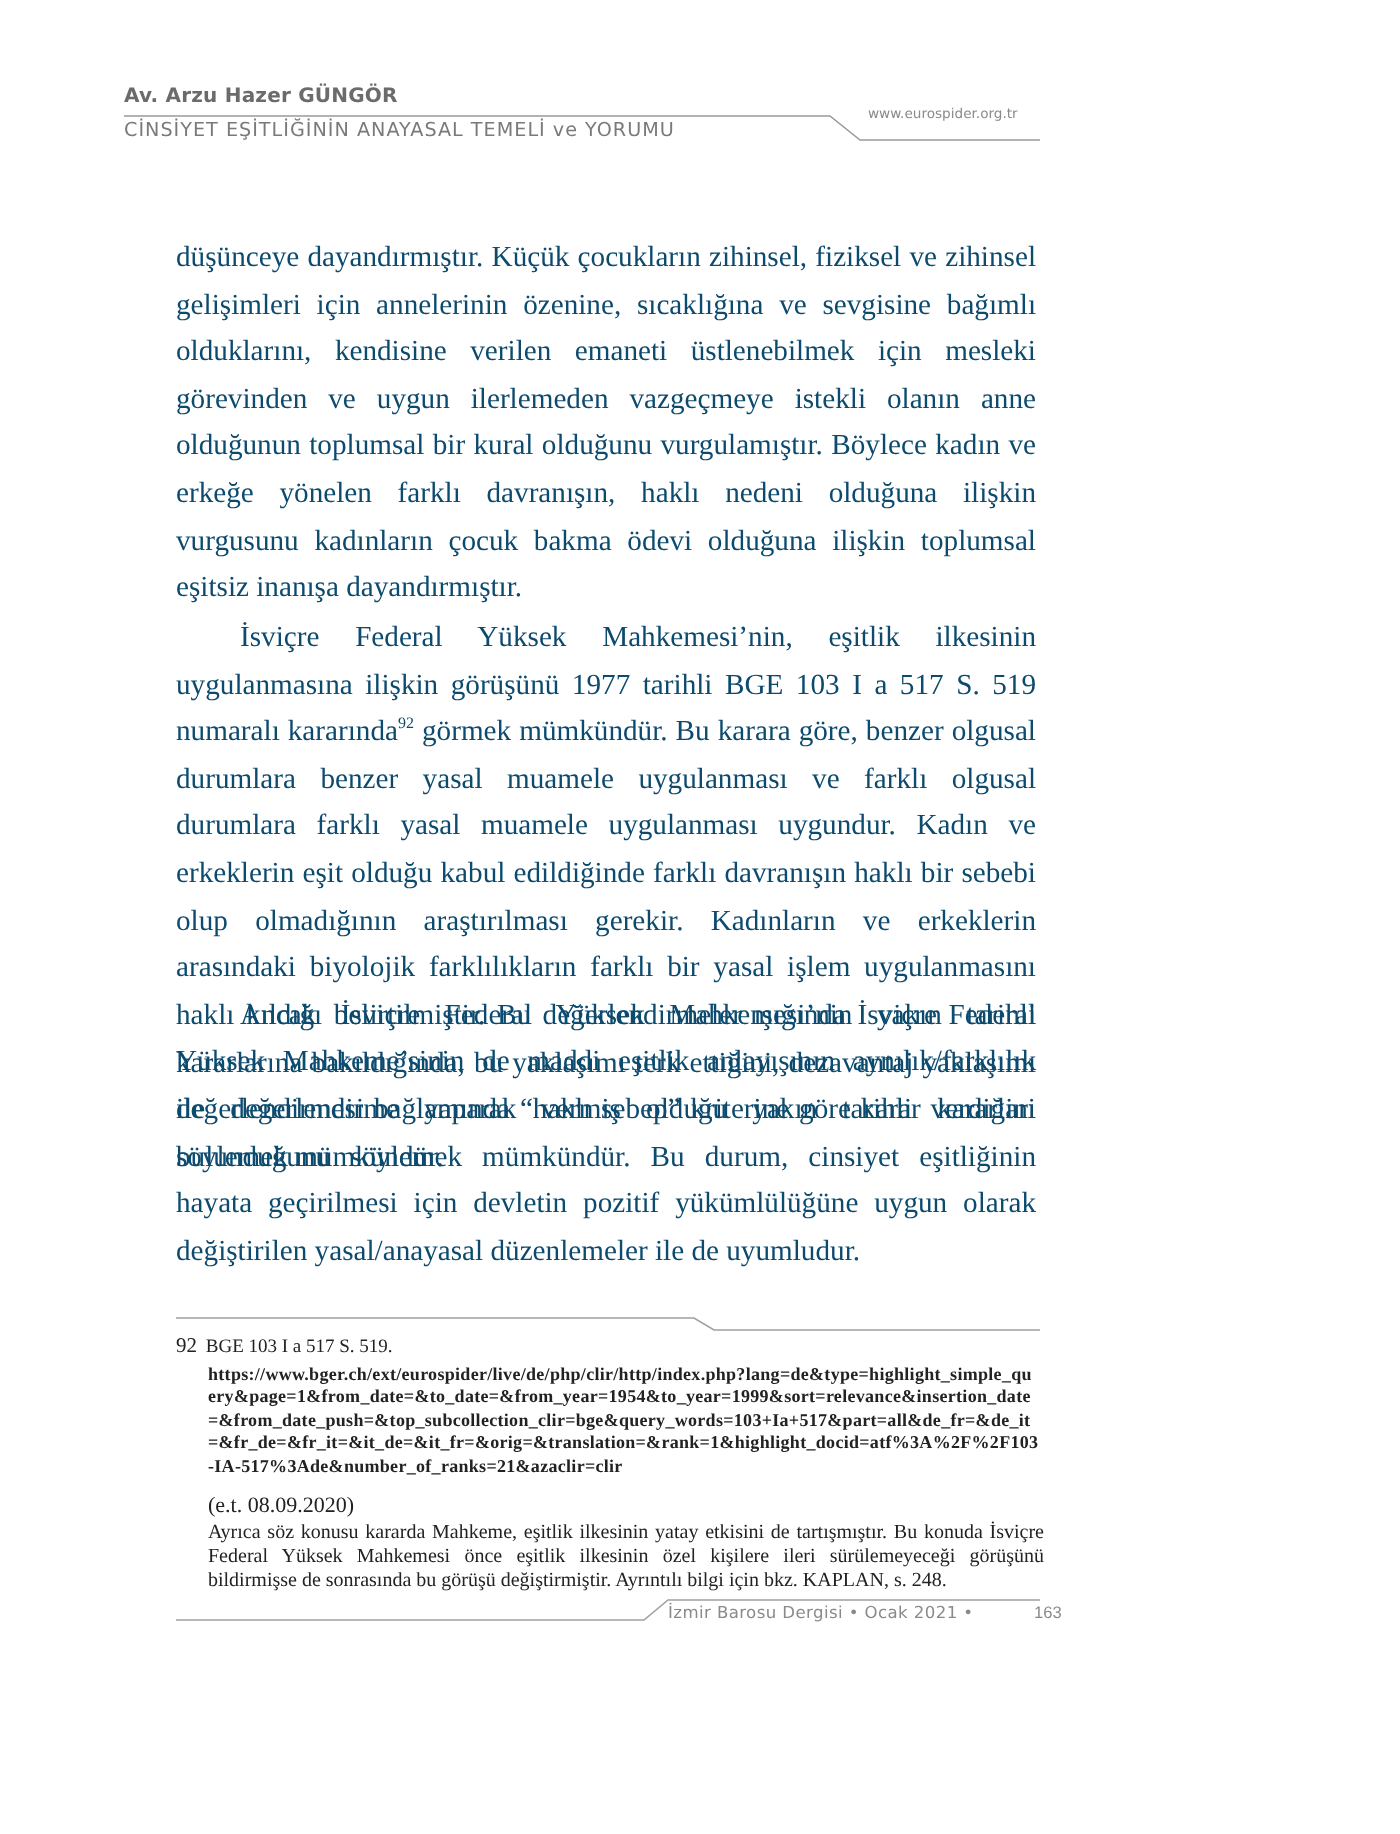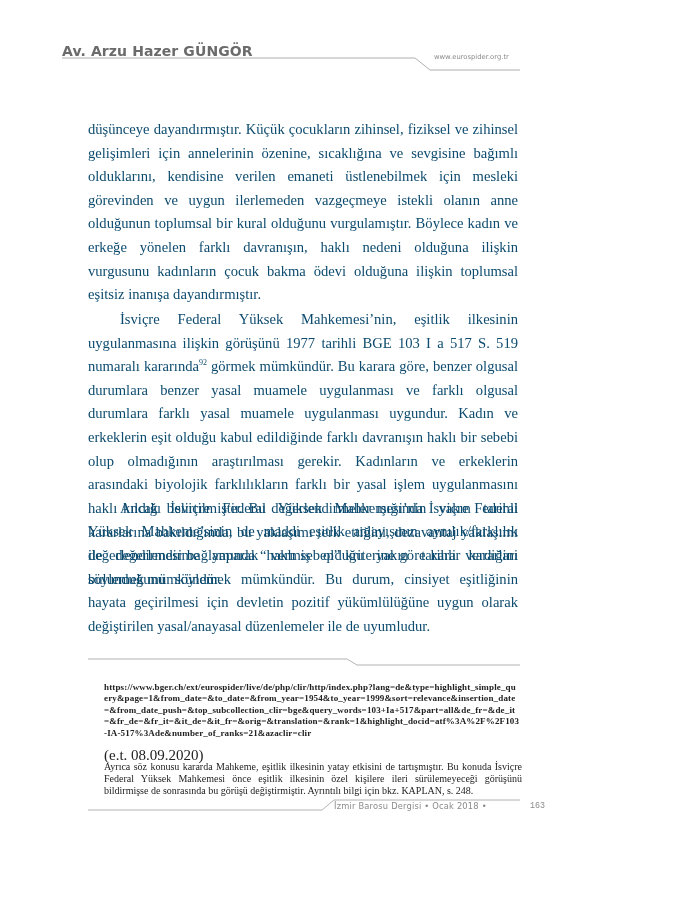--- a/index.html
+++ b/index.html
@@ -1,59 +1,61 @@
 <!DOCTYPE html>
 <html><head>
 <meta charset="utf-8">
 <style>
   html, body { margin: 0; padding: 0; background: #ffffff; }
   body { width: 700px; height: 917px; position: relative; overflow: hidden; }
   .page { position: absolute; left: 0; top: 0; width: 700px; height: 917px; background: #fff; }
 
-  .hdr-author { position: absolute; left: 62px; top: 43px; font-family: "DejaVu Sans", sans-serif; font-size: 14px; font-weight: bold; color: #6b6b6b; letter-spacing: 0.1px; }
+  .hdr-author { position: absolute; left: 62px; top: 43px; font-family: "DejaVu Sans", sans-serif; font-size: 10px; font-weight: bold; color: #6b6b6b; letter-spacing: 0.1px; }
   .hdr-title { position: absolute; left: 62px; top: 60px; font-family: "DejaVu Sans", sans-serif; font-size: 9.6px; color: #7a7a7a; letter-spacing: 0.5px; }
   .hdr-url { position: absolute; left: 434px; top: 53px; font-family: "DejaVu Sans", sans-serif; font-size: 6.8px; color: #8a8a8a; }
   svg.rule { position: absolute; left: 0; top: 0; }
 
   .body-text { position: absolute; left: 88px; width: 430px; font-family: "Liberation Serif", "DejaVu Serif", serif; font-size: 14.6px; line-height: 23.6px; color: #0c4a6e; text-align: justify; }
   .p1 { top: 118px; }
   .p2 { top: 308px; text-indent: 32px; }
   .p3 { top: 497px; text-indent: 32px; }
   .p1 span, .p2 span, .p3 span { display: inline; }
   sup.fnref { font-size: 8px; line-height: 0; vertical-align: super; }
 
   .fn { position: absolute; left: 88px; width: 432px; font-family: "Liberation Serif", "DejaVu Serif", serif; color: #222; }
   .fn-head { top: 667px; font-size: 9.5px; line-height: 13px; }
   .fn-num { font-size: 10.5px; font-weight: normal; margin-right: 2px; }
   .fn-url { top: 682px; left: 104px; width: 416px; font-size: 9px; line-height: 11.4px; word-break: break-all; letter-spacing: 0.15px; font-weight: bold; }
-  .fn-date { top: 747px; left: 104px; font-size: 15px; }
+  .fn-date { top: 747px; left: 104px; font-size: 11px; }
   .fn-note { top: 761px; left: 104px; width: 418px; font-size: 10px; line-height: 12.2px; text-align: justify; }
 
   .ftr { position: absolute; top: 801px; left: 334px; font-family: "DejaVu Sans", sans-serif; font-size: 8.3px; color: #8a8a8a; letter-spacing: 0.2px; }
-  .ftr-page { position: absolute; top: 801px; left: 530px; font-family: Liberation Mono, monospace; font-size: 8.3px; color: #8a8a8a; }
+  .ftr-page { position: absolute; top: 801px; left: 517px; font-family: Liberation Sans, sans-serif; font-size: 8.3px; color: #8a8a8a; }
 </style>
 </head>
 <body>
 
 <div class="page">
 
   <svg class="rule" width="700" height="917">
     <polyline points="62,58 415,58 430,70 520,70" fill="none" stroke="#9a9a9a" stroke-width="0.8"></polyline>
     <polyline points="88,659 347,659 357,665 520,665" fill="none" stroke="#a0a0a0" stroke-width="0.8"></polyline>
     <polyline points="88,810 322,810 334,800 520,800" fill="none" stroke="#a0a0a0" stroke-width="0.8"></polyline>
   </svg>
 
   <div class="hdr-author">Av. Arzu Hazer GÜNGÖR</div>
+  <div class="hdr-title">CİNSİYET EŞİTLİĞİNİN ANAYASAL TEMELİ ve YORUMU</div>
   <div class="hdr-url">www.eurospider.org.tr</div>
 
   <div class="body-text p1">düşünceye dayandırmıştır. Küçük çocukların zihinsel, fiziksel ve zihinsel gelişimleri için annelerinin özenine, sıcaklığına ve sevgisine bağımlı olduklarını, kendisine verilen emaneti üstlenebilmek için mesleki görevinden ve uygun ilerlemeden vazgeçmeye istekli olanın anne olduğunun toplumsal bir kural olduğunu vurgulamıştır. Böylece kadın ve erkeğe yönelen farklı davranışın, haklı nedeni olduğuna ilişkin vurgusunu kadınların çocuk bakma ödevi olduğuna ilişkin toplumsal eşitsiz inanışa dayandırmıştır.</div>
 
   <div class="body-text p2"><span>İsviçre Federal Yüksek Mahkemesi’nin, eşitlik ilkesinin uygulanmasına ilişkin görüşünü 1977 tarihli BGE 103 I a 517 S. 519 numaralı kararında</span><sup class="fnref">92</sup><span> görmek mümkündür. Bu karara göre, benzer olgusal durumlara benzer yasal muamele uygulanması ve farklı olgusal durumlara farklı yasal muamele uygulanması uygundur. Kadın ve erkeklerin eşit olduğu kabul edildiğinde farklı davranışın haklı bir sebebi olup olmadığının araştırılması gerekir. Kadınların ve erkeklerin arasındaki biyolojik farklılıkların farklı bir yasal işlem uygulanmasını haklı kıldığı belirtilmiştir. Bu değerlendirmeler ışığında İsviçre Federal Yüksek Mahkeme’sinin de maddi eşitlik anlayışının aynılık/farklılık değerlendirmesi bağlamında “haklı sebep” kriterine göre karar verdiğini söylemek mümkündür.</span></div>
 
   <div class="body-text p3">Ancak İsviçre Federal Yüksek Mahkemesi’nin yakın tarihli kararlarına bakıldığında, bu yaklaşımı terk ettiğini, dezavantaj yaklaşımı ile değerlendirme yaparak vermiş olduğu yakın tarihli kararları bulunduğunu söylemek mümkündür. Bu durum, cinsiyet eşitliğinin hayata geçirilmesi için devletin pozitif yükümlülüğüne uygun olarak değiştirilen yasal/anayasal düzenlemeler ile de uyumludur.</div>
 
+  <div class="fn fn-head"><span class="fn-num">92</span> <span>BGE 103 I a 517 S. 519.</span></div>
   <div class="fn fn-url">https://www.bger.ch/ext/eurospider/live/de/php/clir/http/index.php?lang=de&amp;type=highlight_simple_query&amp;page=1&amp;from_date=&amp;to_date=&amp;from_year=1954&amp;to_year=1999&amp;sort=relevance&amp;insertion_date=&amp;from_date_push=&amp;top_subcollection_clir=bge&amp;query_words=103+Ia+517&amp;part=all&amp;de_fr=&amp;de_it=&amp;fr_de=&amp;fr_it=&amp;it_de=&amp;it_fr=&amp;orig=&amp;translation=&amp;rank=1&amp;highlight_docid=atf%3A%2F%2F103-IA-517%3Ade&amp;number_of_ranks=21&amp;azaclir=clir</div>
   <div class="fn fn-date">(e.t. 08.09.2020)</div>
   <div class="fn fn-note">Ayrıca söz konusu kararda Mahkeme, eşitlik ilkesinin yatay etkisini de tartışmıştır. Bu konuda İsviçre Federal Yüksek Mahkemesi önce eşitlik ilkesinin özel kişilere ileri sürülemeyeceği görüşünü bildirmişse de sonrasında bu görüşü değiştirmiştir. Ayrıntılı bilgi için bkz. KAPLAN, s. 248.</div>
 
-  <div class="ftr">İzmir Barosu Dergisi • Ocak 2018 •</div>
+  <div class="ftr">İzmir Barosu Dergisi • Ocak 2021 •</div>
   <div class="ftr-page">163</div>
 </div>
 
 </body></html>

